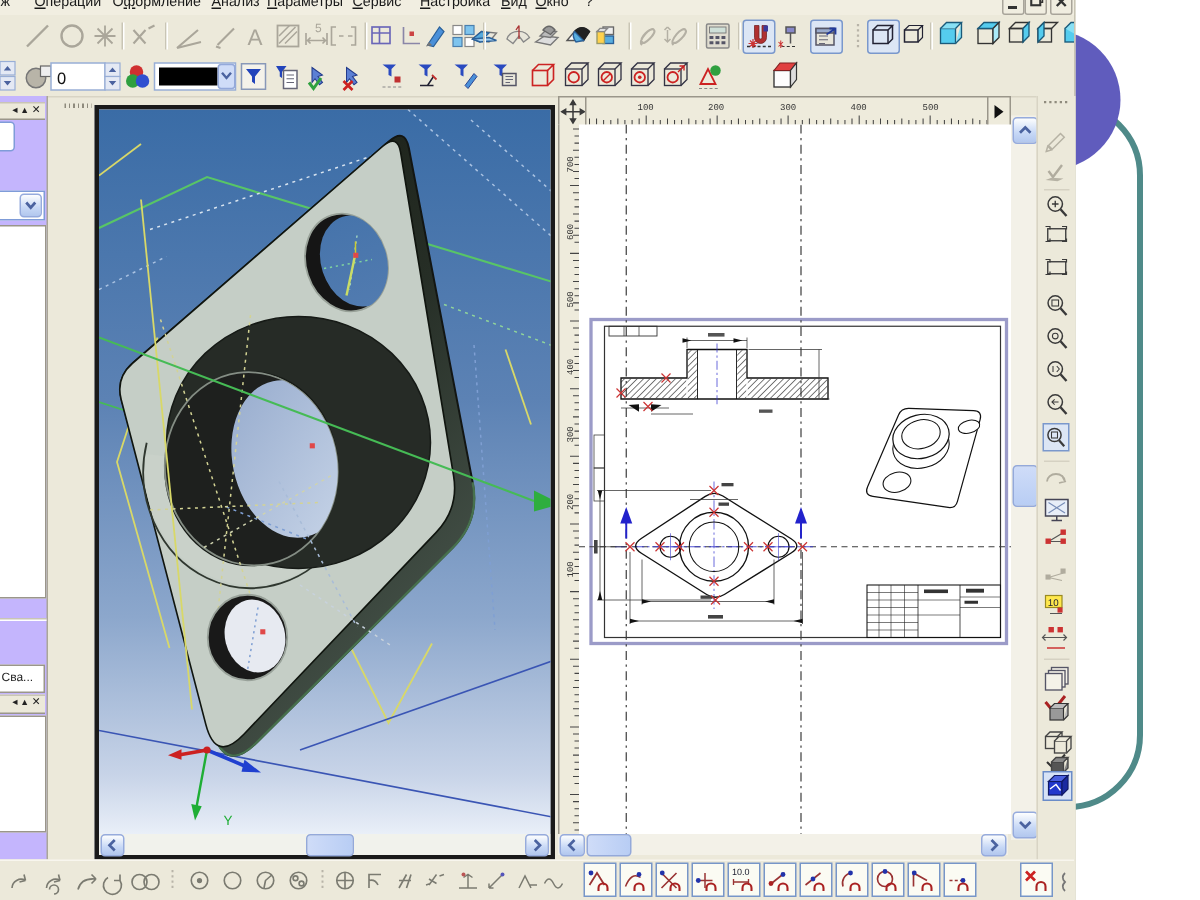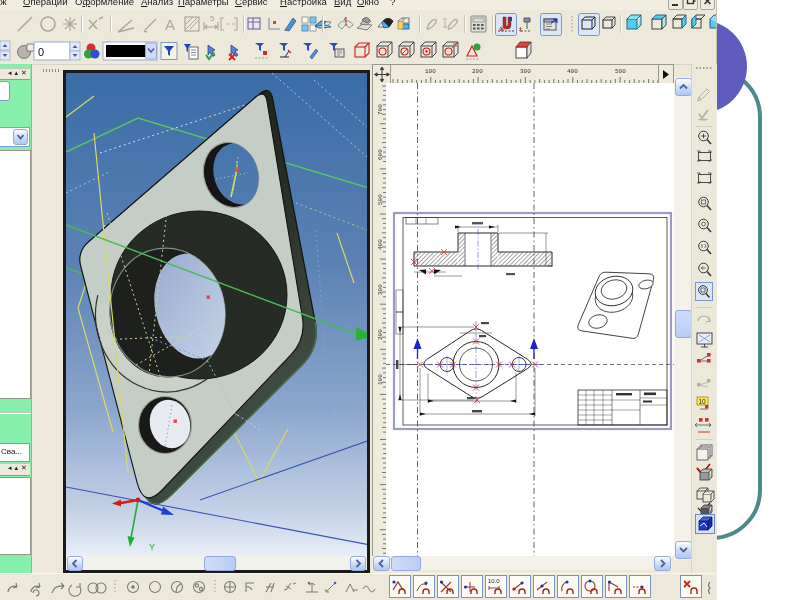--- a/index.html
+++ b/index.html
@@ -300,21 +300,21 @@
       </g>
 
       <g transform="translate(514,0)">
         <rect x="2" y="8" width="11" height="11" fill="#fdfdfd" stroke="#333" stroke-width="0.9"></rect>
         <path d="M2,8 l4,-5 h11 l-4,5 z" fill="#e04040" stroke="#802020" stroke-width="0.8"></path>
         <path d="M17,3 v11 l-4,5 v-11 z" fill="#ddd" stroke="#333" stroke-width="0.8"></path>
       </g>
     </svg>
     </div>
 
-    <div id="lpanel" class="abs" style="left:0;top:64px;width:31px;height:509px;background:#86efac;border-right:1px solid #aaa698;">
+    <div id="lpanel" class="abs" style="left:0;top:64px;width:31px;height:509px;background:#c4b5fd;border-right:1px solid #aaa698;">
       <div class="tbar" style="left:0;top:4px;width:30px;height:10px;text-align:right;">◂▴✕</div>
       <div class="whitebox" style="left:-12px;top:17px;width:20px;height:18px;border:1px solid #7f9cd8;border-radius:3px;"></div>
       <div class="whitebox" style="left:-4px;top:63px;width:32px;height:18px;border-color:#7f9cd8;">
         <div class="sbtn" style="right:1px;top:1px;width:13px;height:14px;">
             <svg width="13" height="14">
               <path d="M3.5 5 L6.5 8.5 L9.5 5" stroke="#4b63a0" stroke-width="1.8" fill="none"></path>
             </svg>
           </div>
       </div>
       <div class="whitebox" style="left:-4px;top:86px;width:33px;height:247px;"></div>

